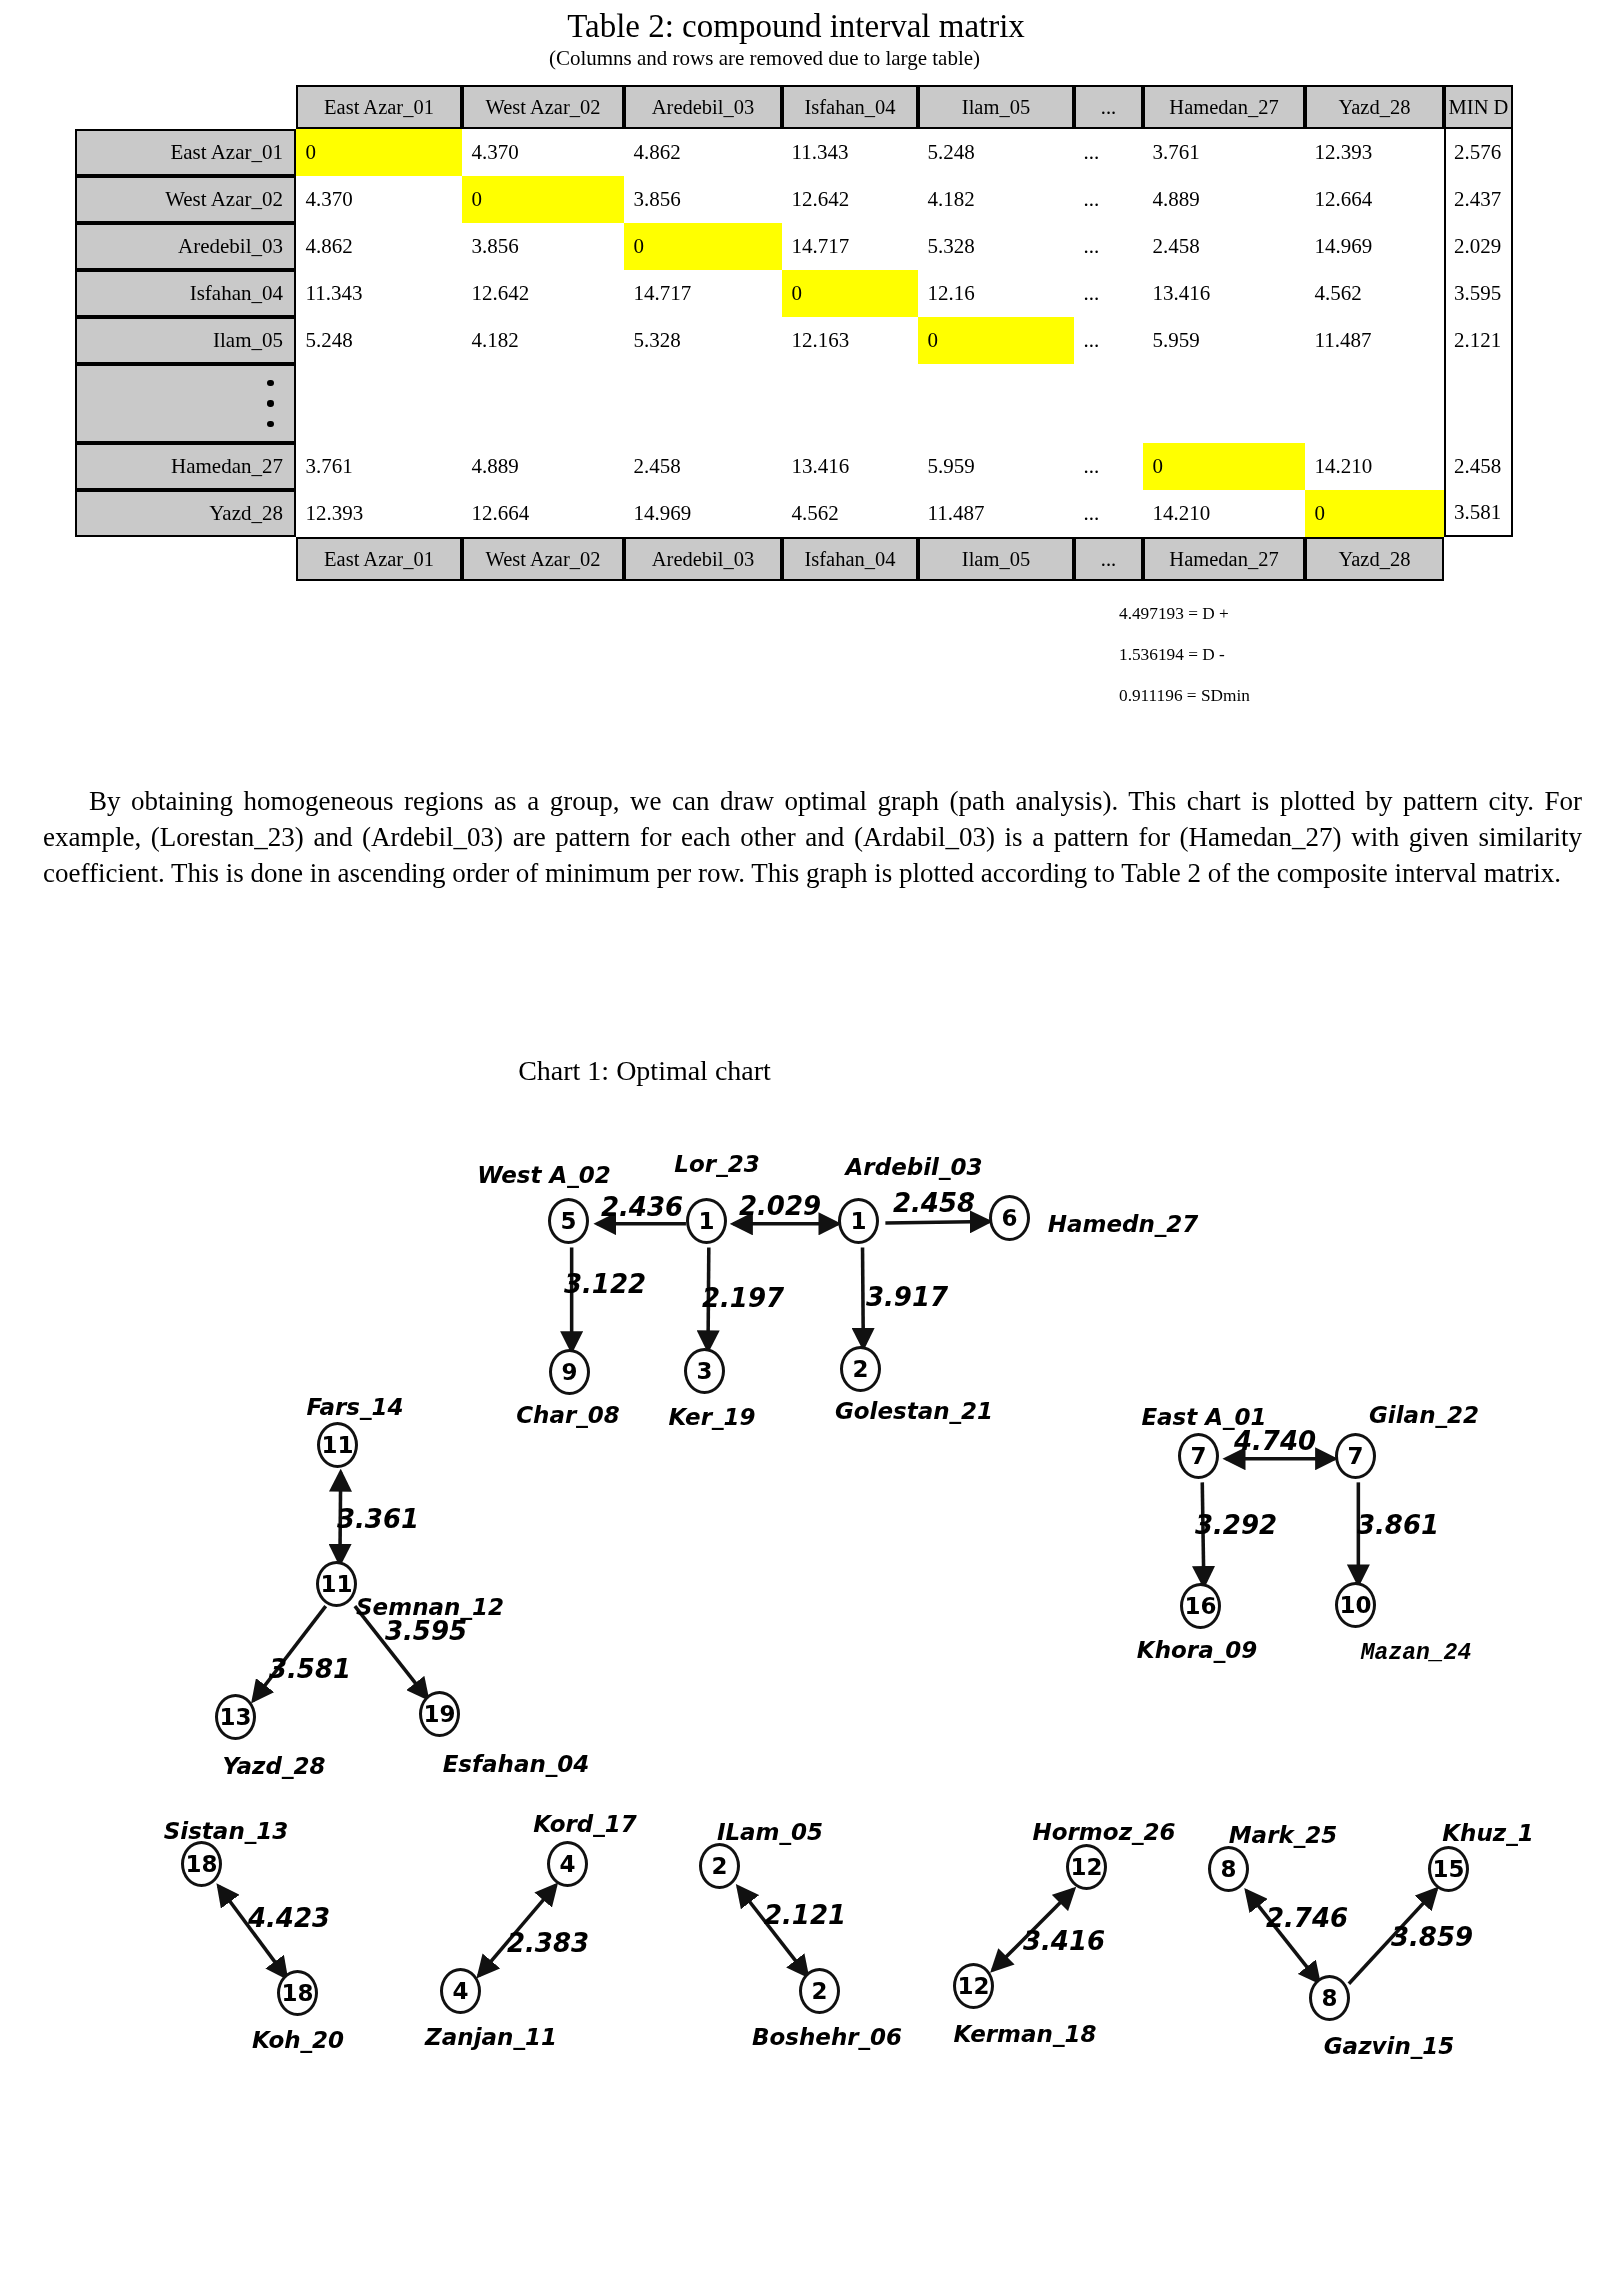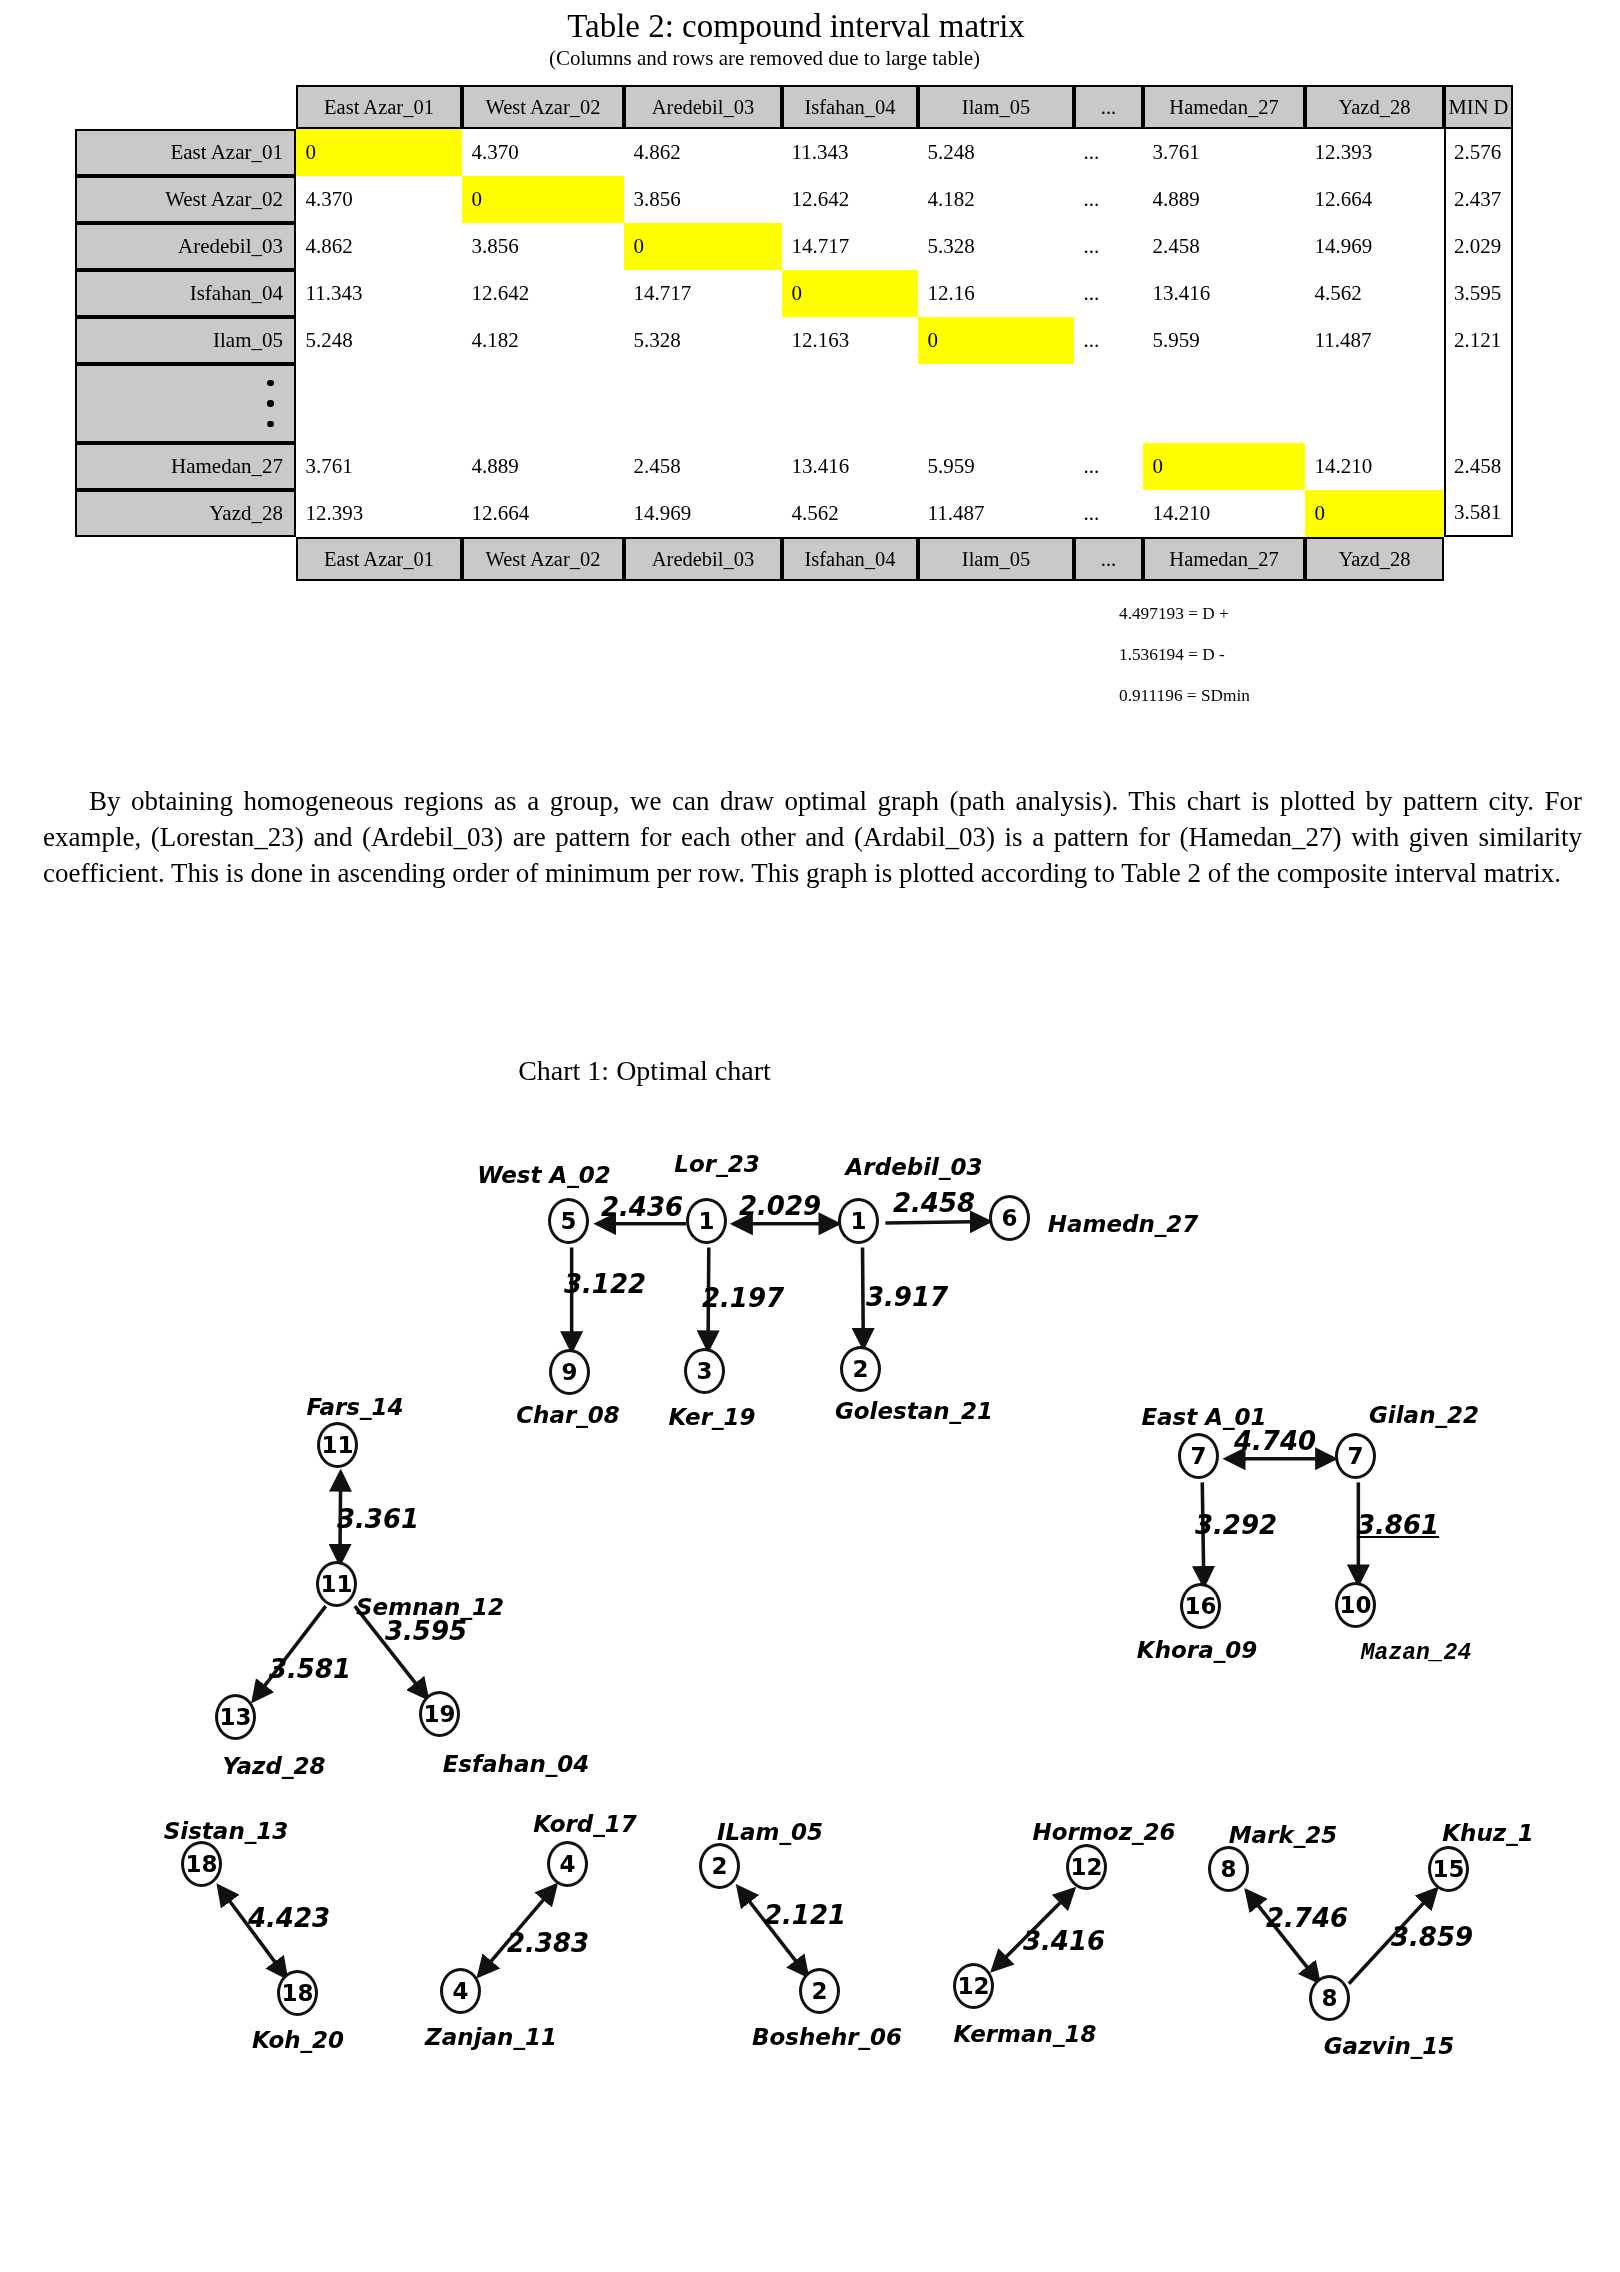--- a/index.html
+++ b/index.html
@@ -267,21 +267,21 @@
     <div class="elabel" style="left: 780px; top: 102px;">2.029</div>
     <div class="elabel" style="left: 934px; top: 99px;">2.458</div>
     <div class="elabel" style="left: 605px; top: 180px;">3.122</div>
     <div class="elabel" style="left: 743px; top: 194px;">2.197</div>
     <div class="elabel" style="left: 907px; top: 193px;">3.917</div>
     <div class="elabel" style="left: 378px; top: 415px;">3.361</div>
     <div class="elabel" style="left: 310px; top: 565px;">3.581</div>
     <div class="elabel" style="left: 426px; top: 527px;">3.595</div>
     <div class="elabel" style="left: 1275px; top: 337px;">4.740</div>
     <div class="elabel" style="left: 1236px; top: 421px;">3.292</div>
-    <div class="elabel" style="left: 1398px; top: 421px; text-decoration: underline;">3.861</div>
+    <div class="elabel" style="left: 1398px; top: 421px;">3.861</div>
     <div class="elabel" style="left: 289px; top: 814px;">4.423</div>
     <div class="elabel" style="left: 548px; top: 839px;">2.383</div>
     <div class="elabel" style="left: 805px; top: 811px;">2.121</div>
     <div class="elabel" style="left: 1064px; top: 837px;">3.416</div>
     <div class="elabel" style="left: 1307px; top: 814px;">2.746</div>
     <div class="elabel" style="left: 1432px; top: 833px;">3.859</div>
   </div>
 
 
 </body></html>

